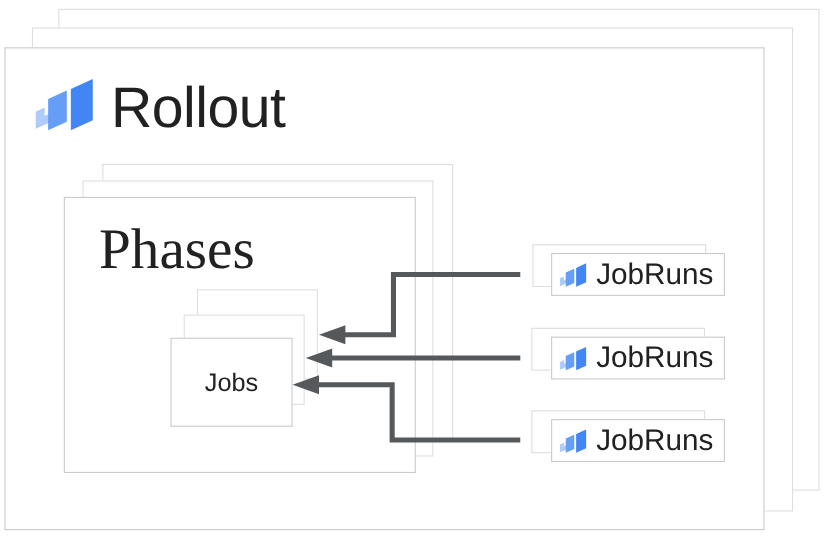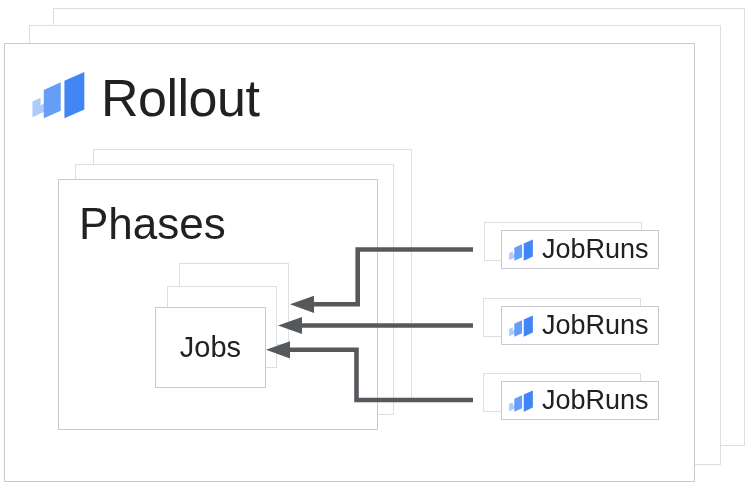--- a/index.html
+++ b/index.html
@@ -28,30 +28,30 @@
   .rollout-title {
     position: absolute; left: 101px; top: 72px;
     font-size: 52px; line-height: 1.0; color: #212121; letter-spacing: -0.5px;
   }
 
   
   .phases-l3 { left: 93px; top: 149px; width: 319px; height: 251px; }
   .phases-l2 { left: 75px; top: 164px; width: 319px; height: 251px; }
   .phases-l1 { left: 58px; top: 179px; width: 320px; height: 251px; }
   .phases-title {
-    position: absolute; left: 79px; top: 202px;
-    font-size: 44px; line-height: 1.0; color: #212121;
+    position: absolute; left: 90px; top: 202px;
+    font-size: 52px; line-height: 1.0; color: #212121; font-family: Liberation Serif, serif;
   }
 
   
   .jobs-l3 { left: 179px; top: 263px; width: 110px; height: 82px; }
   .jobs-l2 { left: 167px; top: 286px; width: 110px; height: 82px; }
   .jobs-l1 { left: 155px; top: 307px; width: 111px; height: 81px;
              display: flex; align-items: center; justify-content: center; }
-  .jobs-title { font-size: 29px; color: #212121; }
+  .jobs-title { font-size: 23px; color: #212121; }
 
   
   .jr-back  { width: 158px; height: 39px; }
   .jr-front { width: 158px; height: 39px;
               display: flex; align-items: center; padding-left: 6px; gap: 7px; margin-left: 28px; }
   .jr1-back  { left: 484px; top: 222px; }
   .jr1-front { left: 473px; top: 230px; }
   .jr2-back  { left: 483px; top: 298px; }
   .jr2-front { left: 473px; top: 306px; }
   .jr3-back  { left: 483px; top: 373px; }

